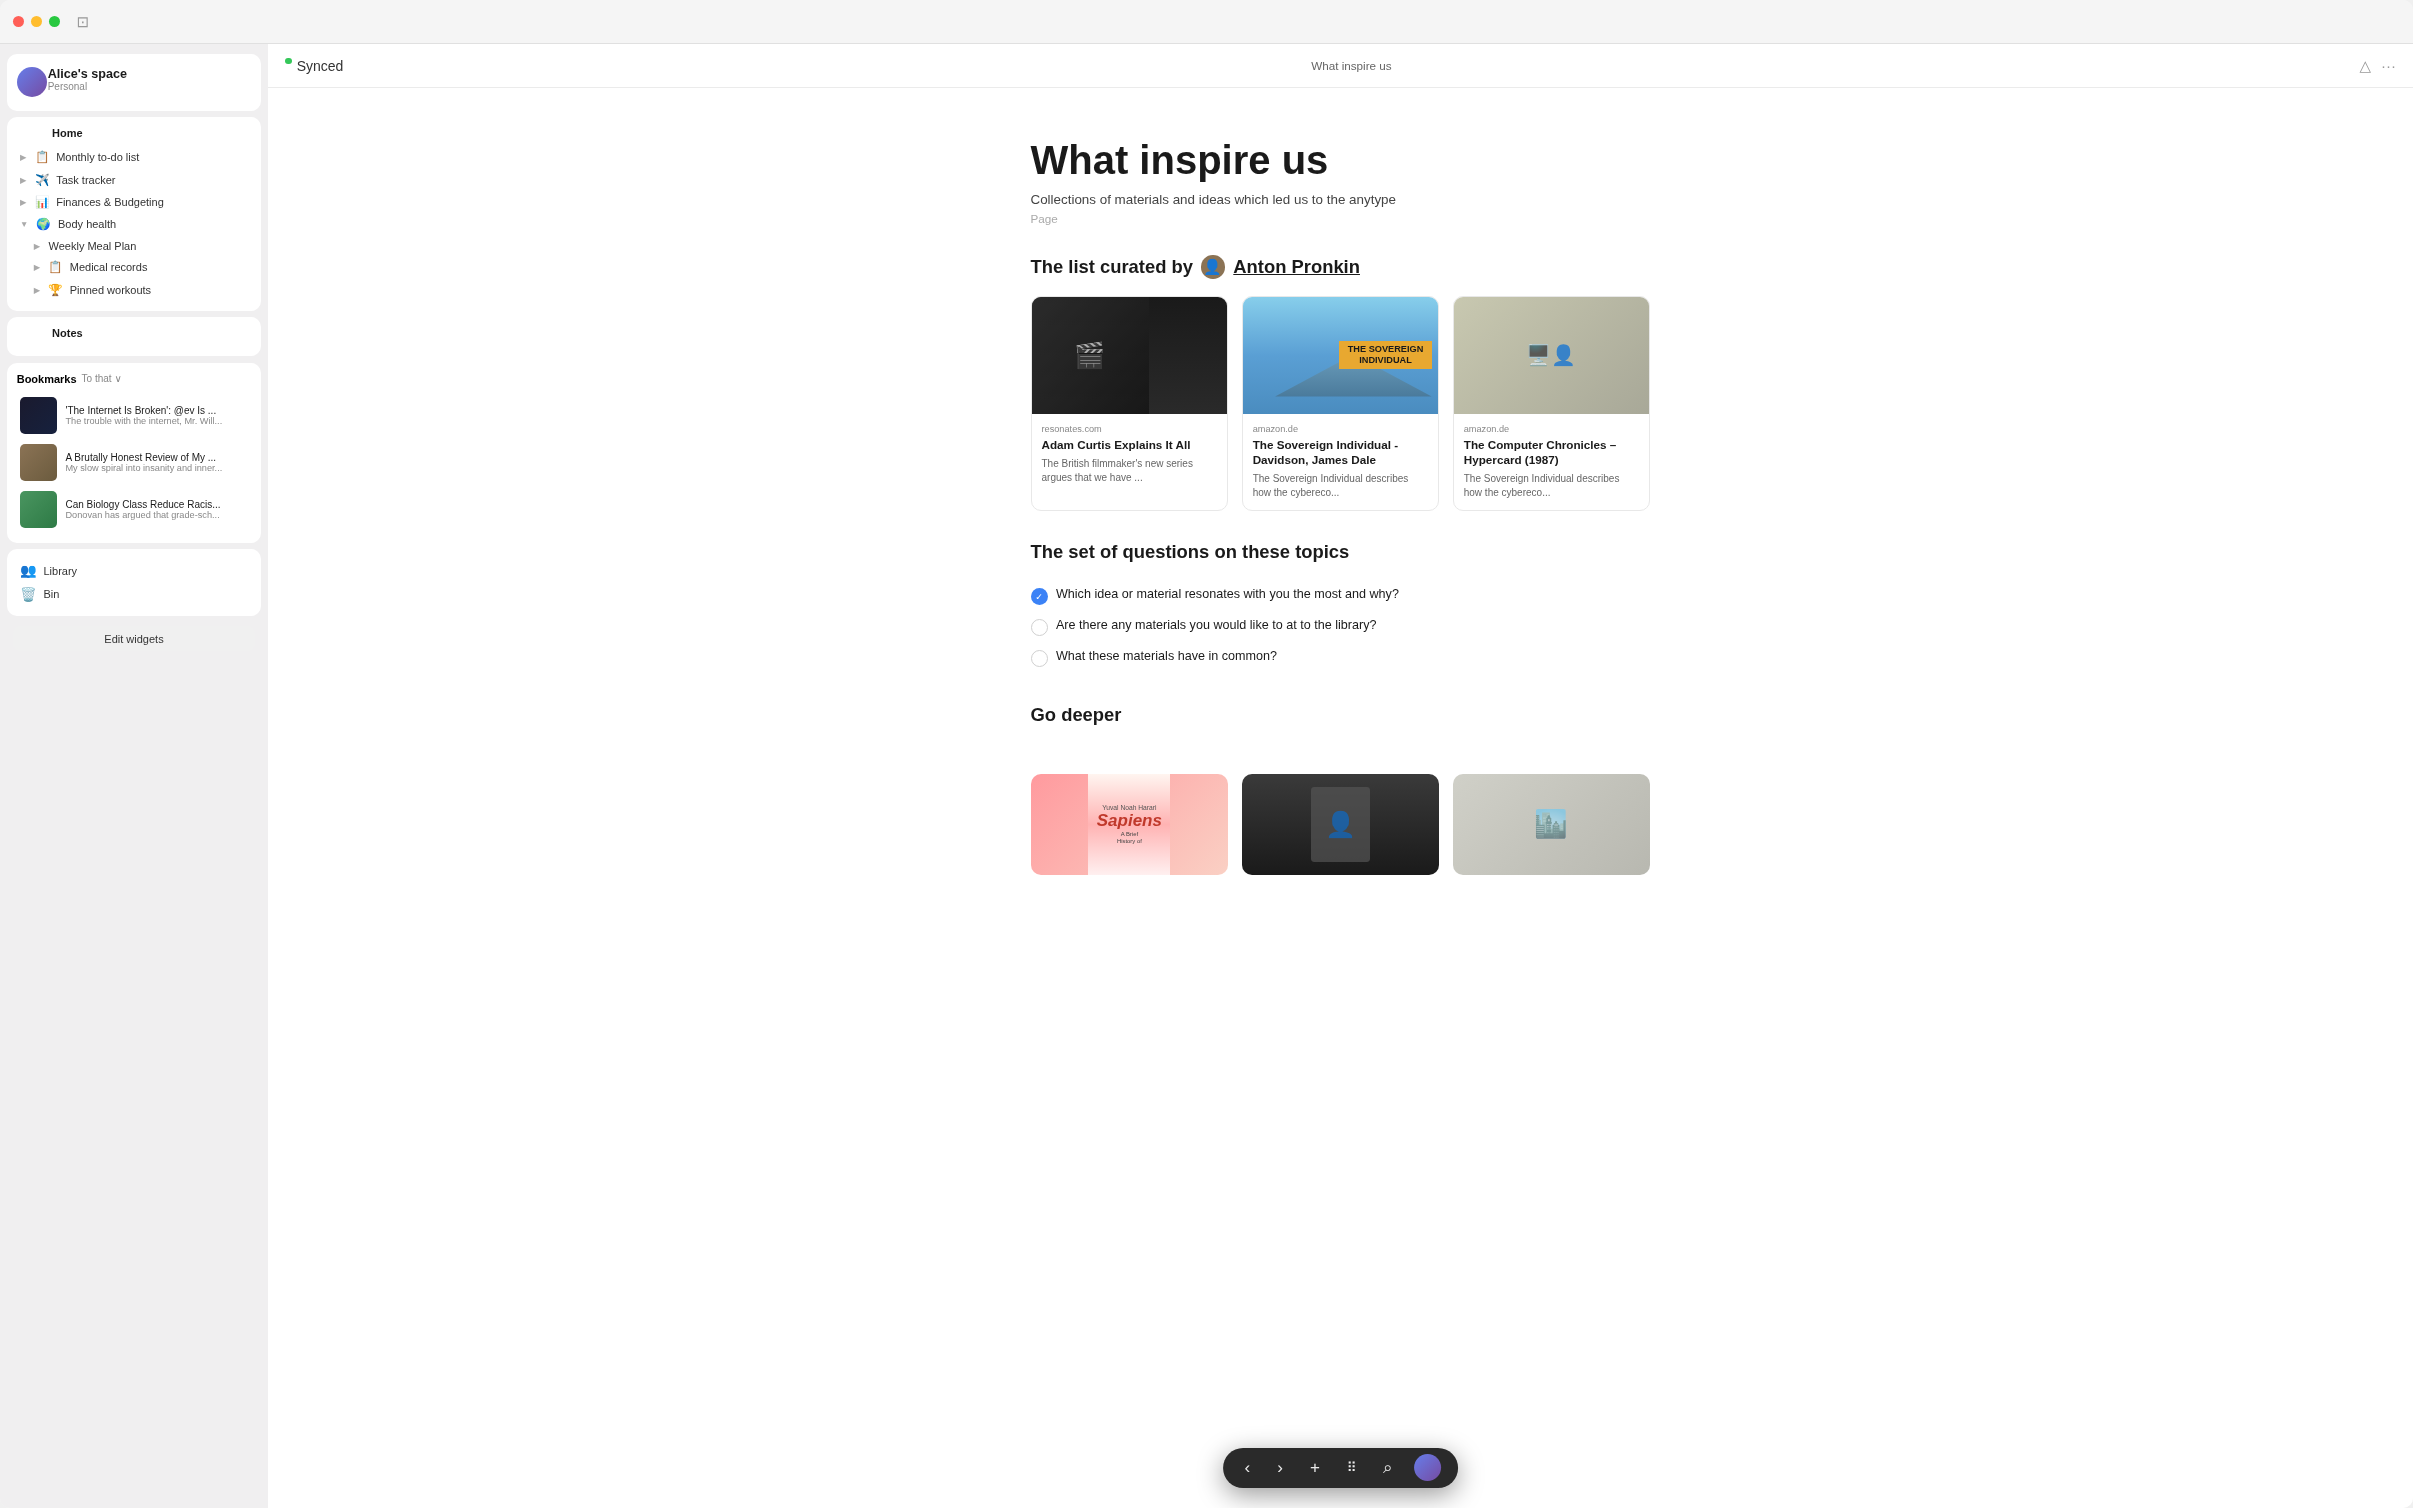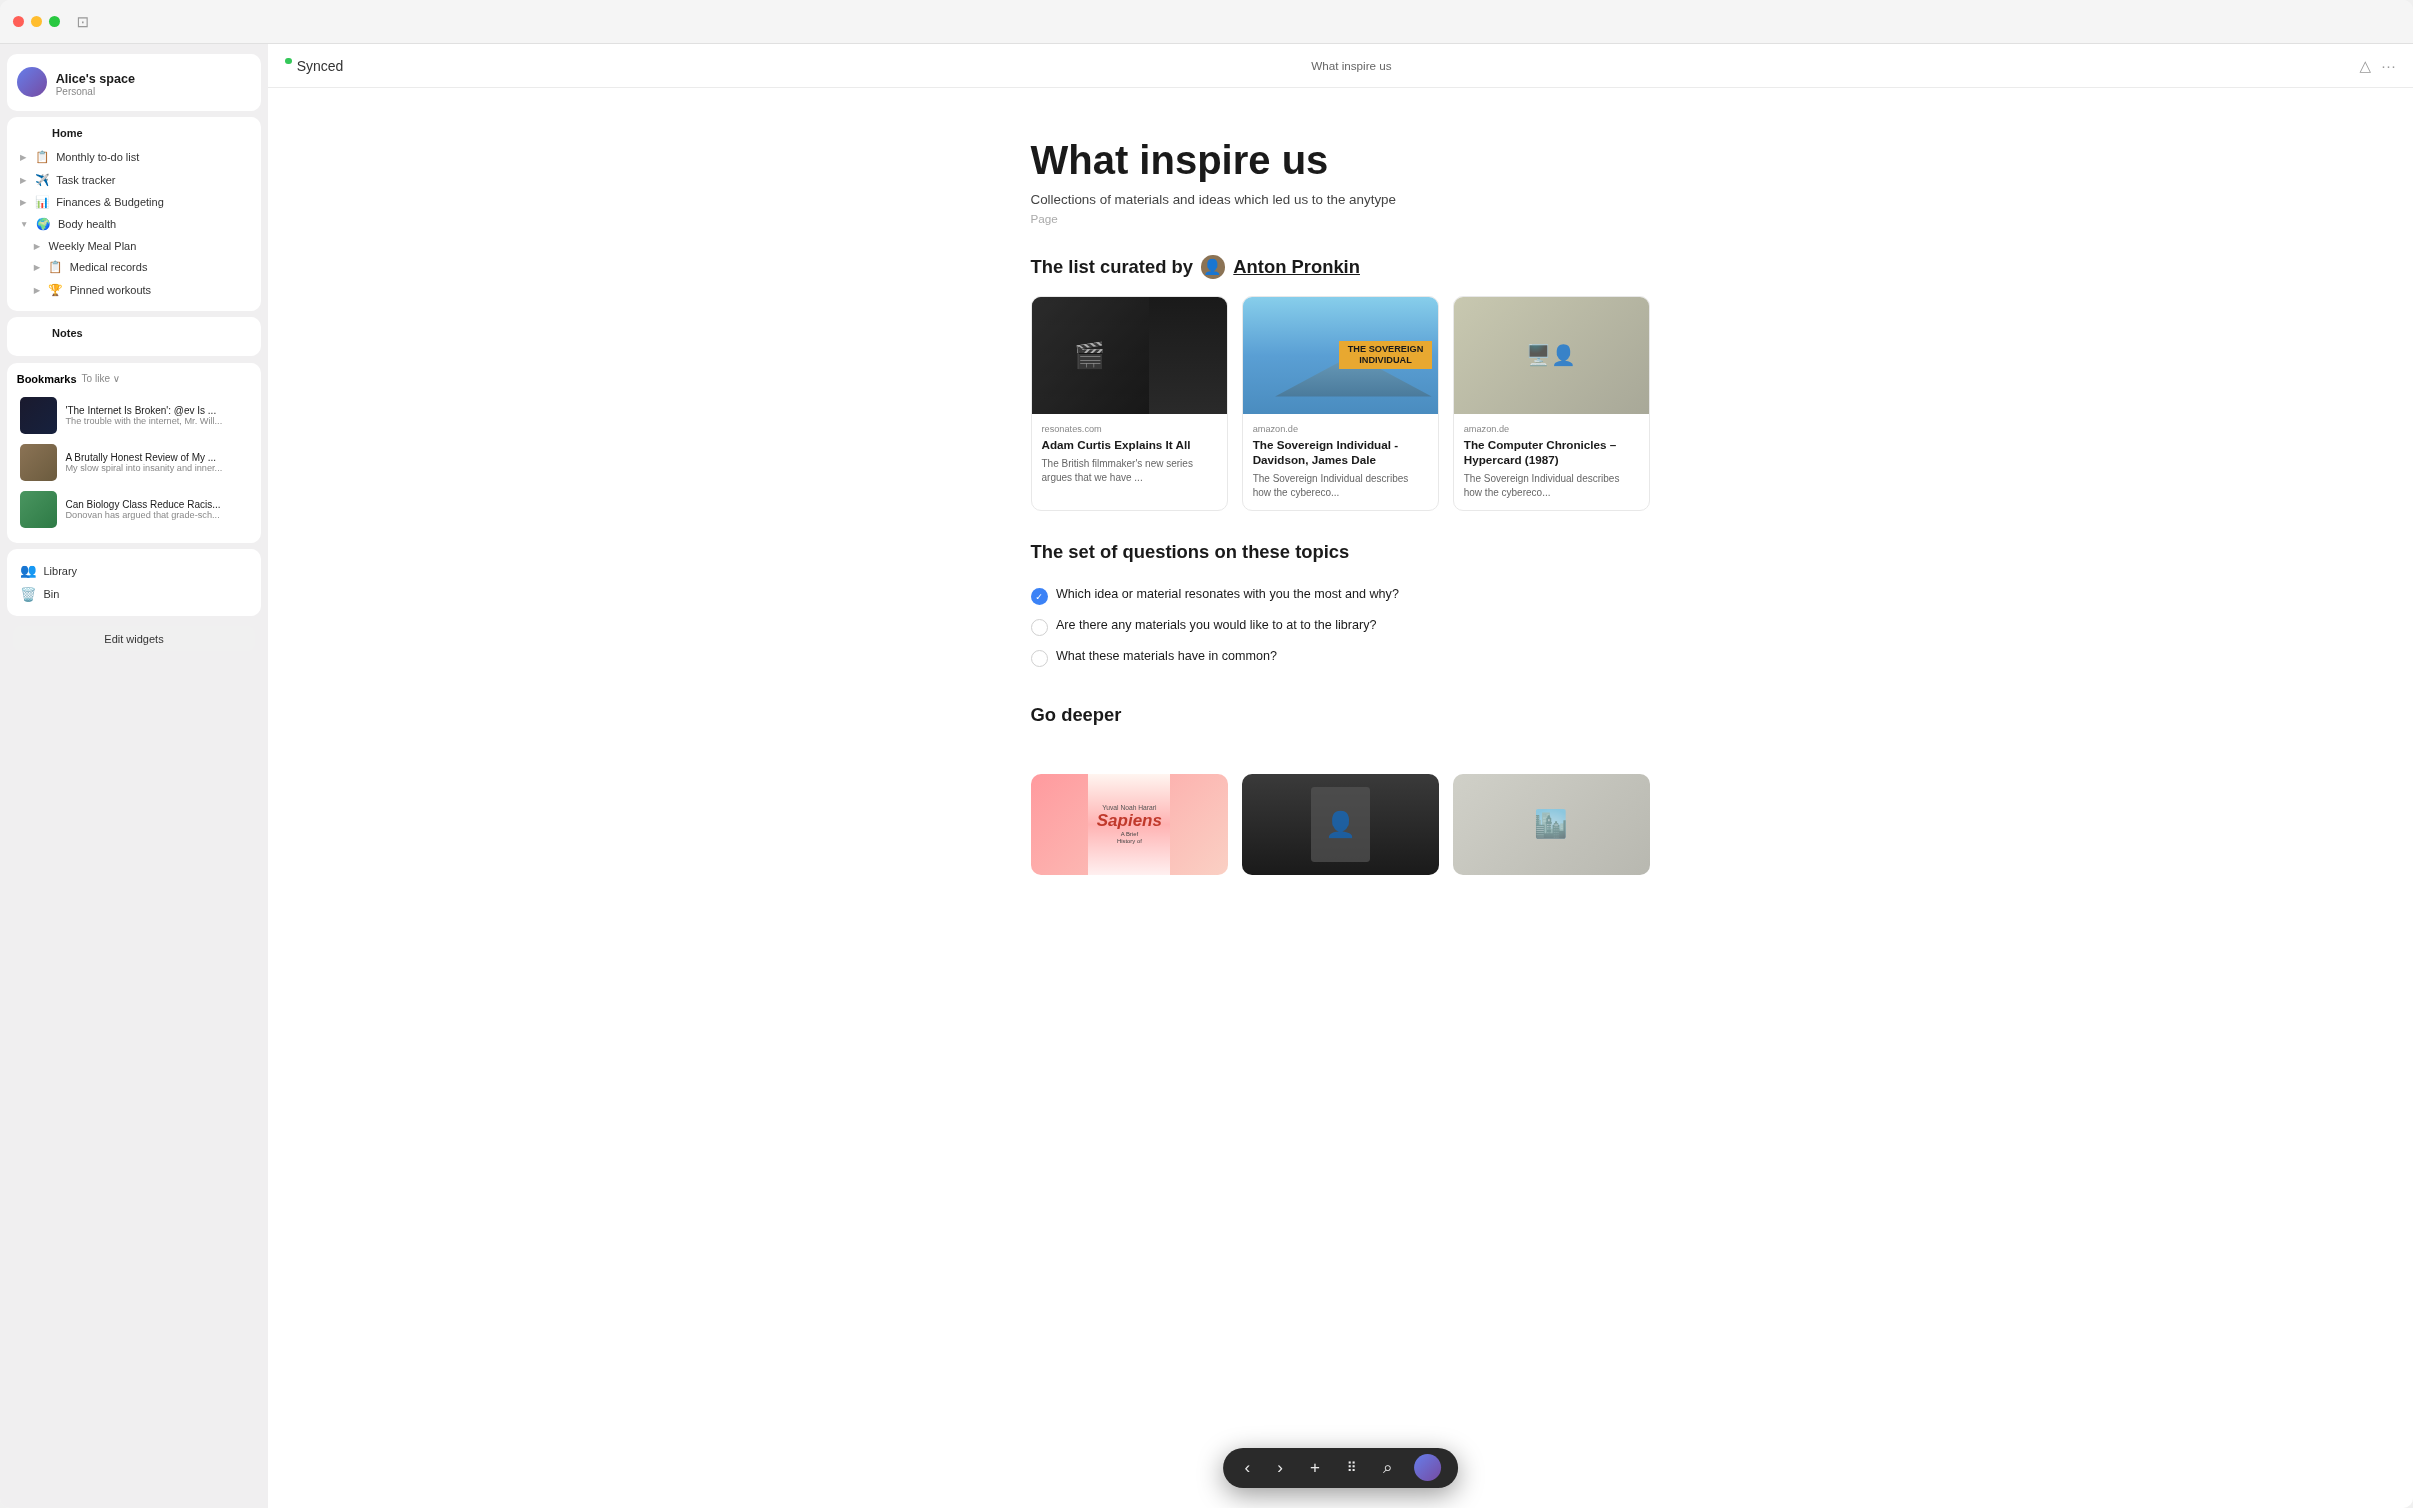--- a/index.html
+++ b/index.html
@@ -14,21 +14,21 @@
     .tl-green { background: #28c840; }
     .sidebar-toggle { margin-left: 10px; color: #999; cursor: pointer; font-size: 15px; }
 
     .app-body { display: flex; flex: 1; overflow: hidden; }
 
     
     .sidebar { width: 268px; background: #f0eff0; display: flex; flex-direction: column; overflow-y: auto; flex-shrink: 0; padding: 10px 6.7px; gap: 6.7px; }
 
     .sidebar-section { background: white; border-radius: 10px; padding: 10px; }
 
-    .workspace-header { display: flex; align-items: flex-end; gap: 9px; padding: 3.4px 0; }
+    .workspace-header { display: flex; align-items: flex-start; gap: 1px; padding: 3.4px 0; }
     .workspace-avatar { width: 30px; height: 30px; border-radius: 50%; background: linear-gradient(135deg, #667eea, #764ba2); flex-shrink: 0; }
     .workspace-name { font-weight: 600; font-size: 12.6px; color: #1a1a1a; }
     .workspace-sub { font-size: 10px; color: #888; }
 
     .section-title { font-weight: 600; font-size: 11px; color: #1a1a1a; margin-bottom: 6.7px; padding: 0 3.4px; margin-left: 32px; }
 
     .nav-item { display: flex; align-items: center; gap: 6.7px; padding: 4.2px 3.4px; border-radius: 5px; cursor: pointer; color: #333; font-size: 11px; }
     .nav-item .arrow { font-size: 8.4px; color: #aaa; margin-right: 1.7px; }
     .nav-item .icon { font-size: 11.7px; }
     .nav-item.indent1 { padding-left: 17px; }
@@ -168,21 +168,21 @@
         </div>
       </div>
 
       <div class="sidebar-section">
         <div class="section-title">Notes</div>
       </div>
 
       <div class="sidebar-section">
         <div class="bookmarks-header">
           <div class="bookmarks-title">Bookmarks</div>
-          <div class="bookmarks-sub">To like ∨</div>
+          <div class="bookmarks-sub">To that ∨</div>
         </div>
 
         <div class="bookmark-item">
           <div class="bookmark-thumb thumb-internet"></div>
           <div class="bookmark-info">
             <div class="bookmark-title">'The Internet Is Broken': @ev Is ...</div>
             <div class="bookmark-desc">The trouble with the internet, Mr. Will...</div>
           </div>
         </div>
 

